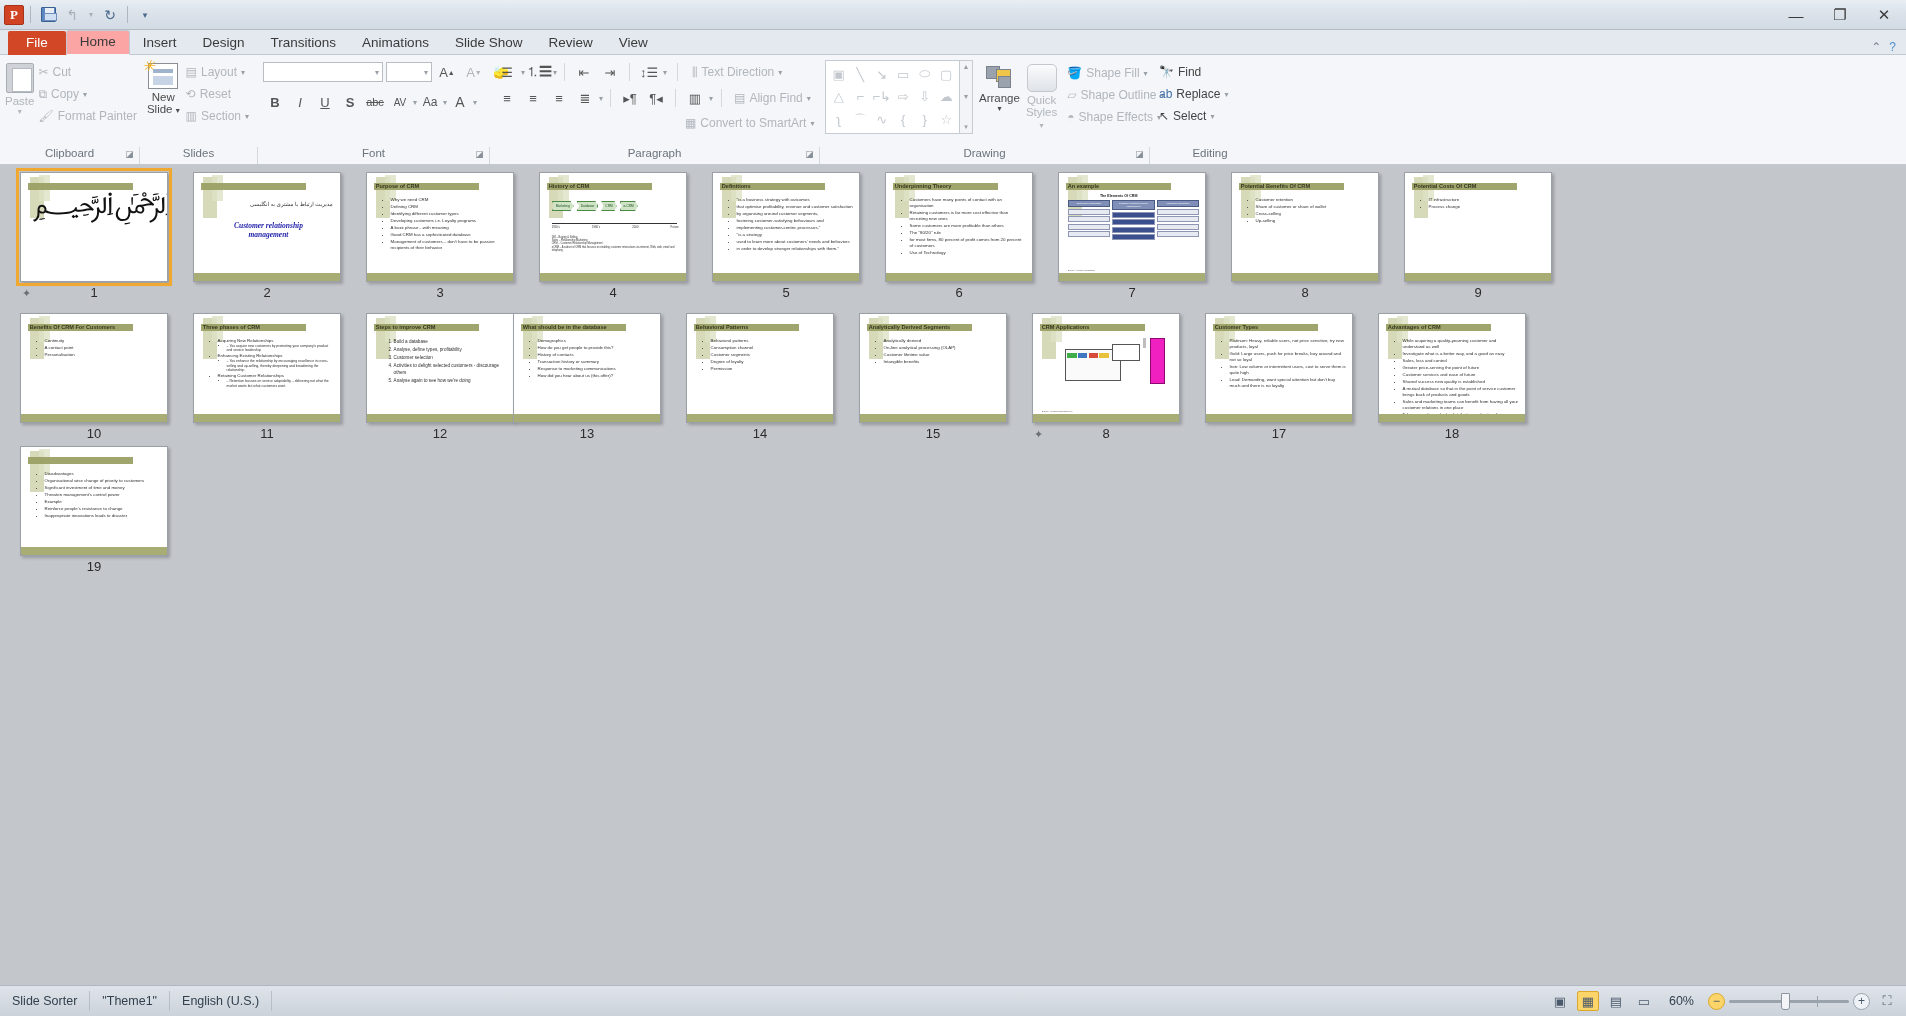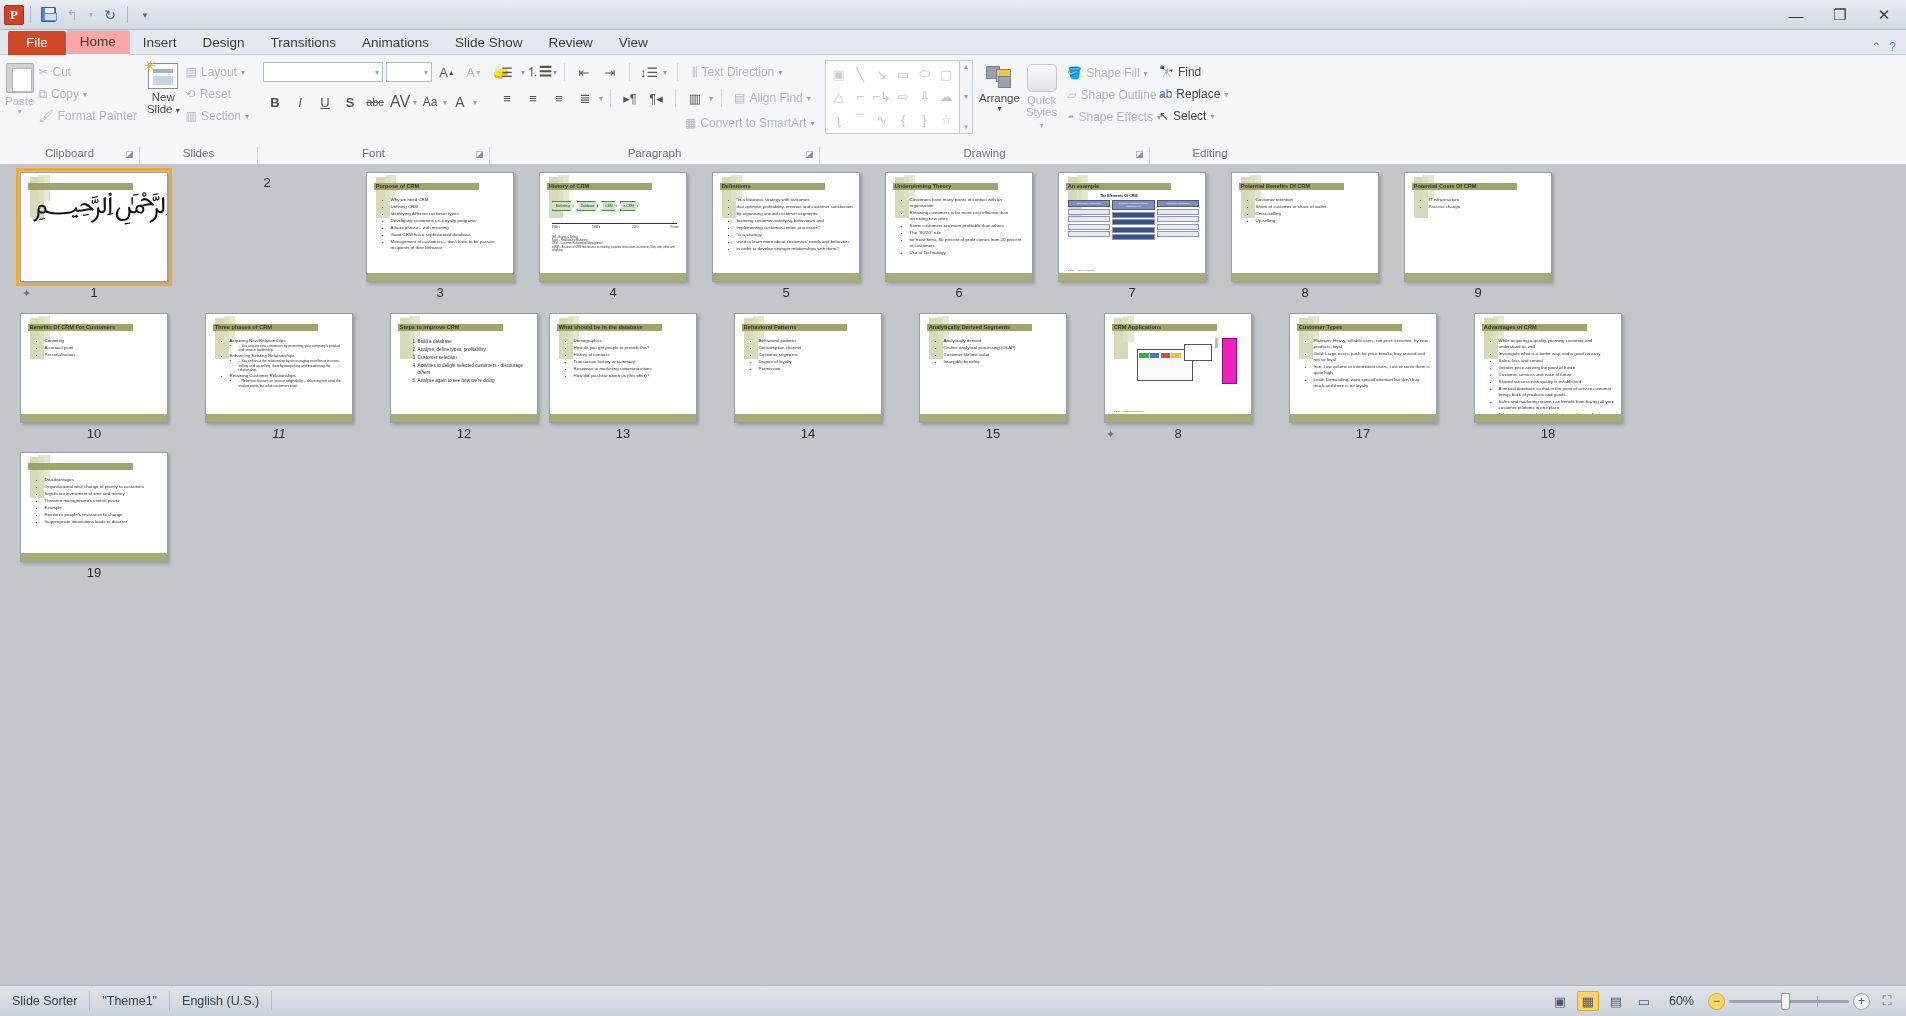--- a/index.html
+++ b/index.html
@@ -283,21 +283,21 @@
           </div>
         <div class="fbtn strong">
             <u>U</u>
           </div>
         <div class="fbtn strong">
             <b>S</b>
           </div>
         <div class="fbtn strong">
             <s style="font-size:11px;">abc</s>
           </div>
-        <div class="fbtn strong" style="font-size:16px;">AV</div>
+        <div class="fbtn strong" style="font-size:10px;">AV</div>
         <div class="caret">▾</div>
         <div class="fbtn strong" style="font-size:12px;">Aa</div>
         <div class="caret">▾</div>
         <div class="fbtn strong" style="font-size:14px;">A</div>
         <div class="caret">▾</div>
       </div>
     </div>
     <div class="gcaption">
       <span>Font</span>
       <span class="dlg">◪</span>
@@ -454,20 +454,28 @@
             <div class="deco-v2"></div>
             <div class="deco-bar"></div>
             <div class="calig">﷽</div>
           </div>
           <div style="position:relative;height:18px;">
             <span class="transicon" style="top:2px;">✦</span>
             <div class="slidenum" style="width:148px;">1</div>
           </div>
         </div>
         <div class="slidecell" style="width:173px;">
+          <div class="thumb" style="width:148px;height:110px;">
+            <div class="deco-v1"></div>
+            <div class="deco-v2"></div>
+            <div class="deco-bar"></div>
+            <div style="position:absolute;left:8%;right:5%;top:26%;text-align:right;font-size:5.5px;color:#333;direction:rtl;">مدیریت ارتباط با مشتری به انگلیسی</div>
+            <div style="position:absolute;left:10%;right:8%;top:44%;text-align:center;font-size:7.5px;font-style:italic;font-weight:bold;color:#2222aa;font-family:'Liberation Serif',serif;">Customer relationship<br>management</div>
+            <div class="footbar"></div>
+          </div>
           <div style="position:relative;height:18px;">
             <div class="slidenum" style="width:148px;">2</div>
           </div>
         </div>
         <div class="slidecell" style="width:173px;">
           <div class="thumb" style="width:148px;height:110px;">
             <div class="deco-v1"></div>
             <div class="deco-v2"></div>
             <div class="deco-bar"></div>
             <div class="sl-title" style="font-size:5.6px;">Purpose of CRM</div>
@@ -634,21 +642,21 @@
                 <li>Process change</li>
               </ul>
             </div>
             <div class="footbar"></div>
           </div>
           <div style="position:relative;height:18px;">
             <div class="slidenum" style="width:148px;">9</div>
           </div>
         </div>
       </div>
-      <div class="sliderow" style="margin-bottom:8px;gap:12px;">
+      <div class="sliderow" style="margin-bottom:2px;">
         <div class="slidecell" style="width:173px;">
           <div class="thumb" style="width:148px;height:110px;">
             <div class="deco-v1"></div>
             <div class="deco-v2"></div>
             <div class="deco-bar"></div>
             <div class="sl-title" style="font-size:5.6px;">Benefits Of CRM For Customers</div>
             <div class="sl-body" style="font-size:4.4px;line-height:6px;">
               <ul>
                 <li>Continuity</li>
                 <li>A contact point</li>
@@ -676,21 +684,21 @@
                     <li>You enhance the relationship by encouraging excellence in cross-selling and up-selling, thereby deepening and broadening the relationship.</li>
                   </ul></li>
                 <li>Retaining Customer Relationships<ul class="sl-sub" style="font-size:3.4px;line-height:4.3px;">
                     <li>Retention focuses on service adaptability – delivering not what the market wants but what customers want.</li>
                   </ul></li>
               </ul>
             </div>
             <div class="footbar"></div>
           </div>
           <div style="position:relative;height:18px;">
-            <div class="slidenum" style="width:148px;font-style:italic;">11</div>
+            <div class="slidenum" style="width:148px;">11</div>
           </div>
         </div>
         <div class="slidecell" style="width:147px;">
           <div class="thumb" style="width:148px;height:110px;">
             <div class="deco-v1"></div>
             <div class="deco-v2"></div>
             <div class="deco-bar"></div>
             <div class="sl-title" style="font-size:5.6px;">Steps to improve CRM</div>
             <div class="sl-body" style="font-size:4.6px;line-height:7px;">
               <ol>

